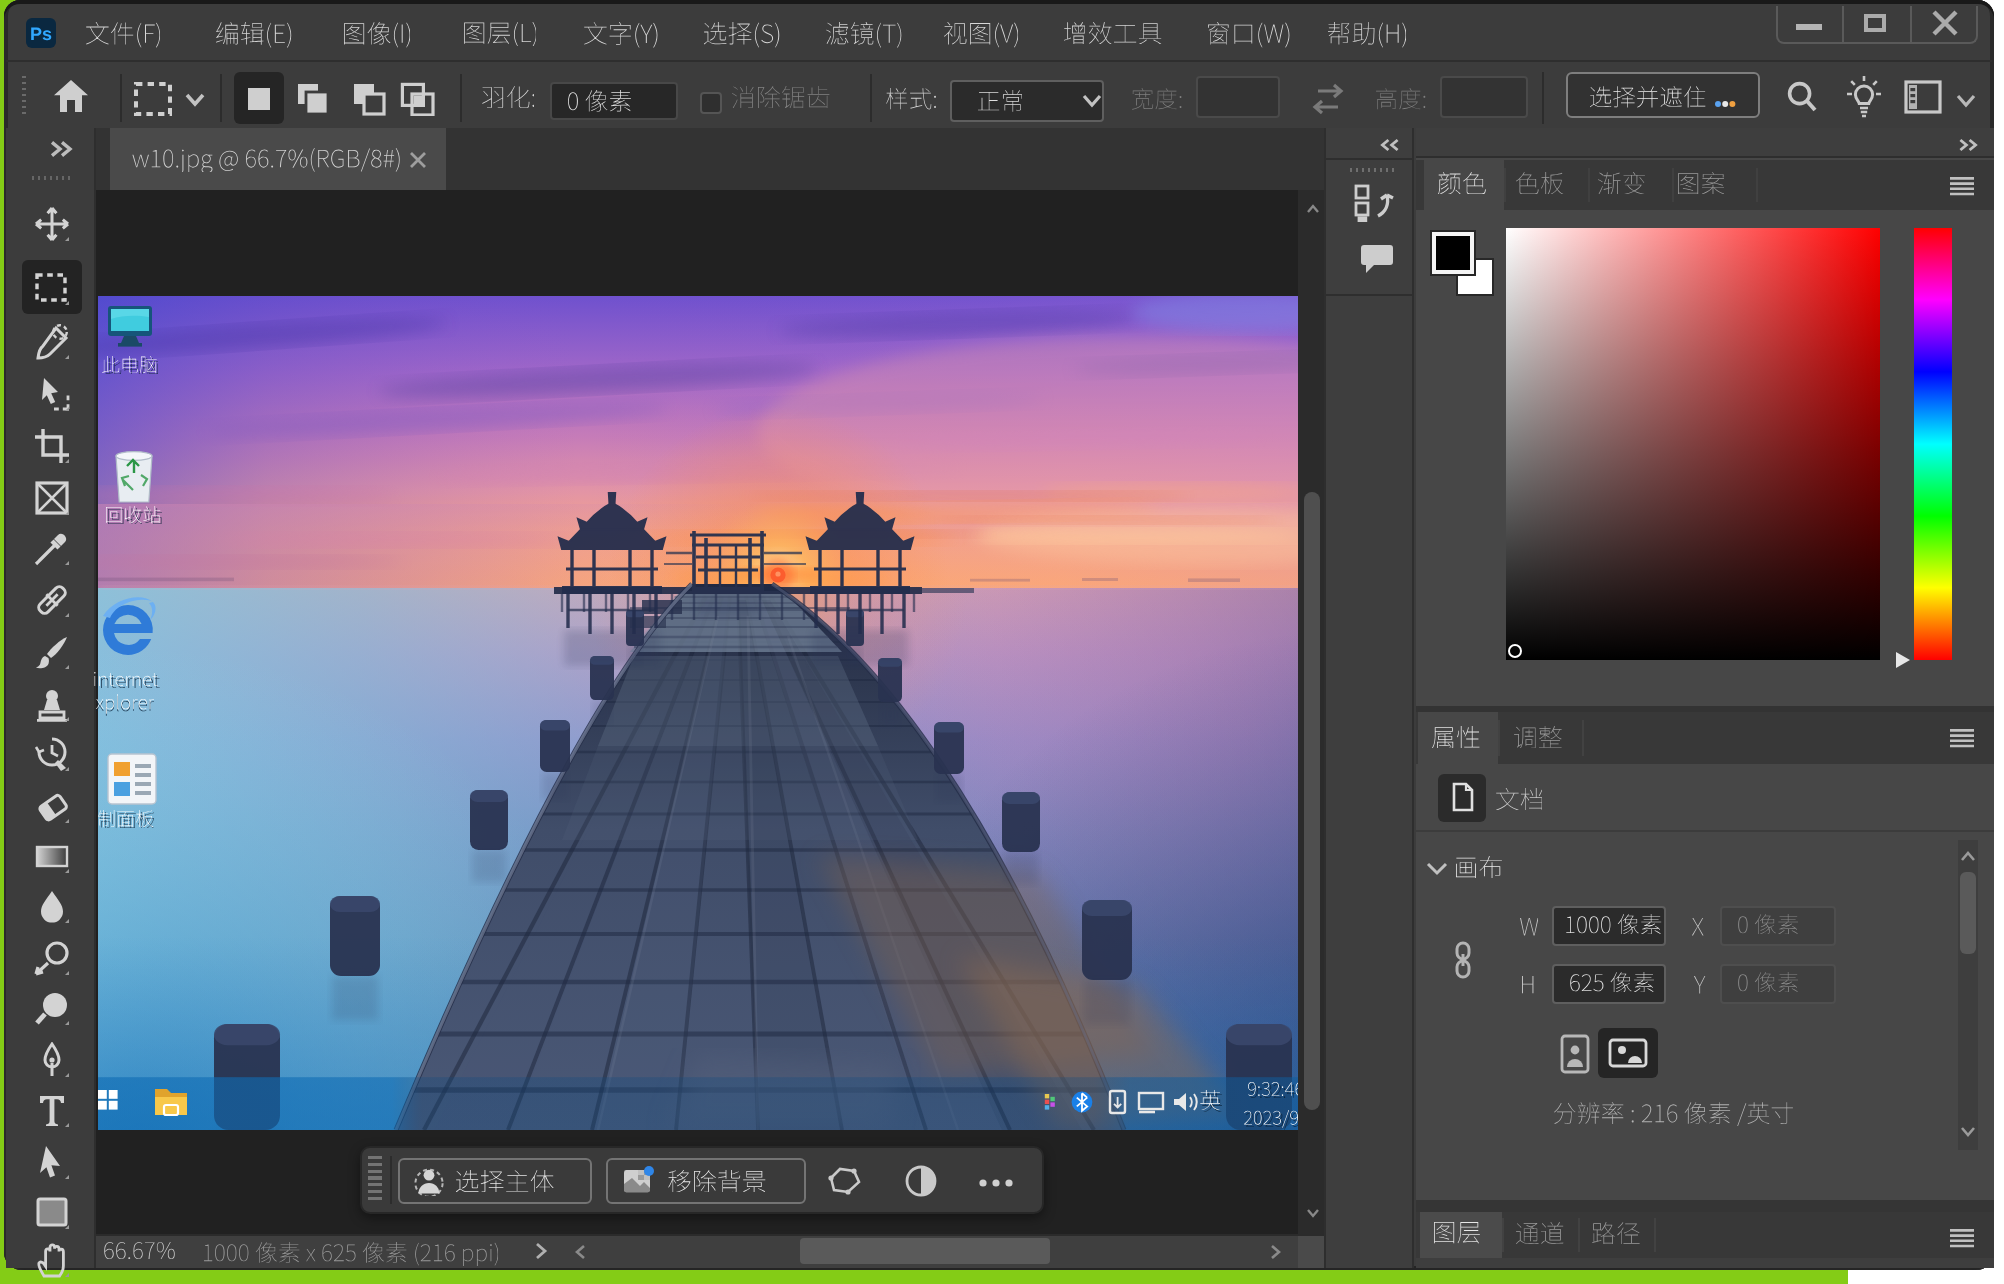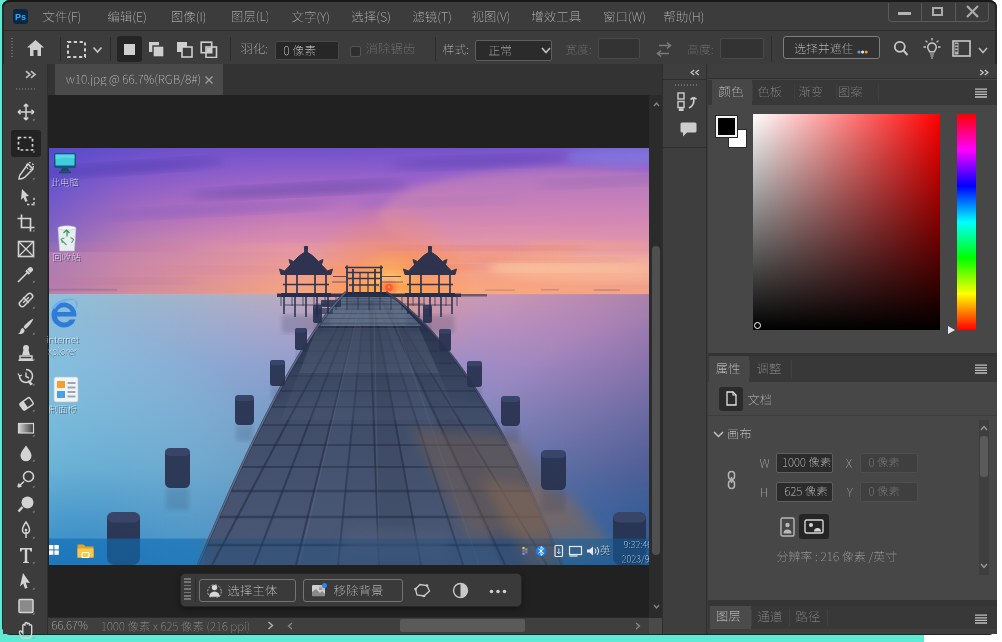--- a/index.html
+++ b/index.html
@@ -1,15 +1,15 @@
 <!DOCTYPE html>
 <html><head><meta charset="utf-8"><style>
 *{margin:0;padding:0;box-sizing:border-box}
 html,body{width:1002px;height:642px;background:#fff;overflow:hidden;font-family:"Liberation Sans",sans-serif}
-#root{position:relative;width:924px;height:642px;background:#5eead4}
+#root{position:relative;width:924px;height:642px;background:#84cc16}
 .a{position:absolute}
 .t{position:absolute}
 .sep{position:absolute;width:1px;background:#2c2c2c}
 </style></head><body>
 <div id="root">
 <div class="a" style="left:2px;top:0;width:995px;height:635px;background:#3c3c3c;border-radius:8px 8px 9px 9px;box-shadow:inset 0 2px 0 #191919,inset 2px 0 0 #2a2a2a,inset -2px 0 0 #2a2a2a,inset 0 -2px 0 #252525"></div>
     <svg class="a" style="left:13px;top:9px" width="15" height="15" viewBox="0 0 15 15">
       <rect width="15" height="15" rx="3" fill="#0a2840"></rect>
       <text x="7.5" y="11" font-family="Liberation Sans" font-size="9" font-weight="bold" fill="#31a8ff" text-anchor="middle">Ps</text>
     </svg>

